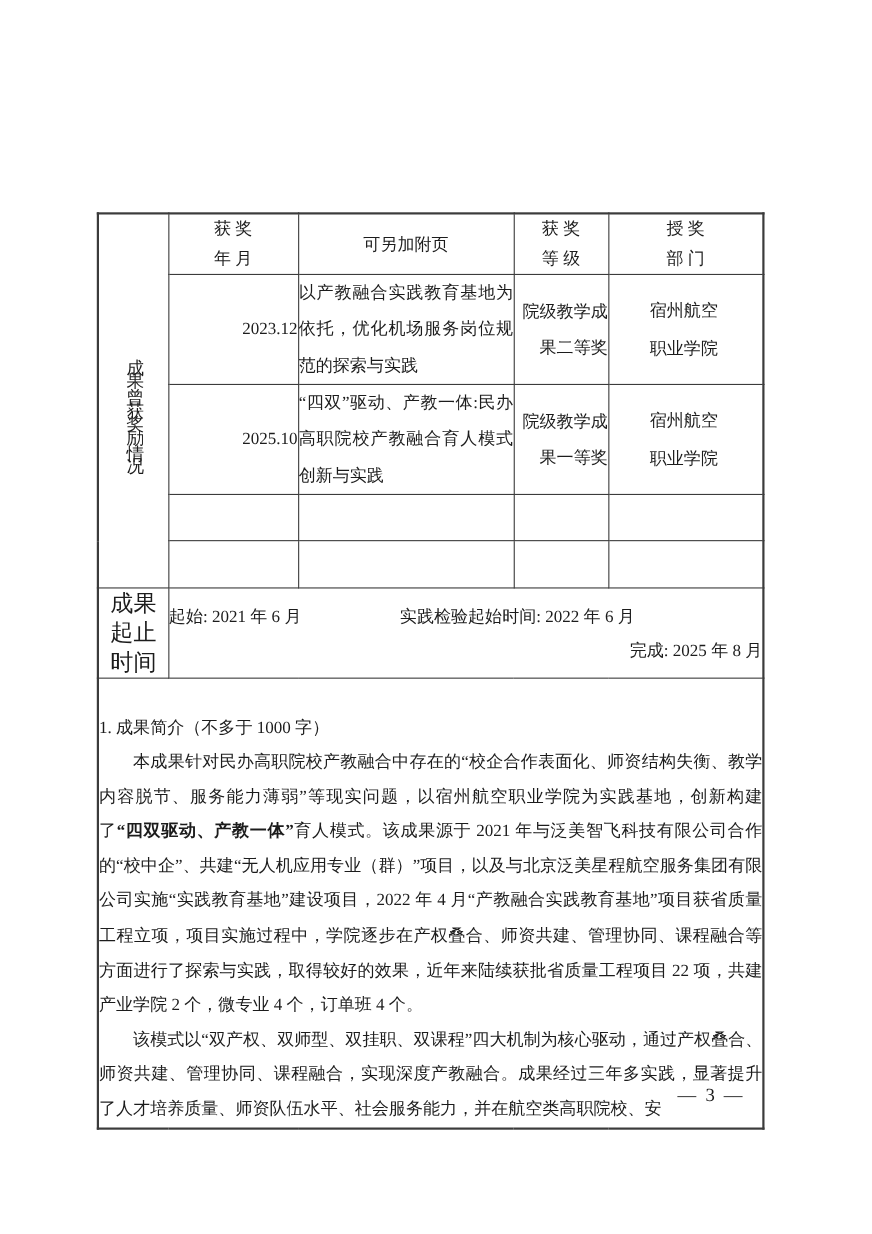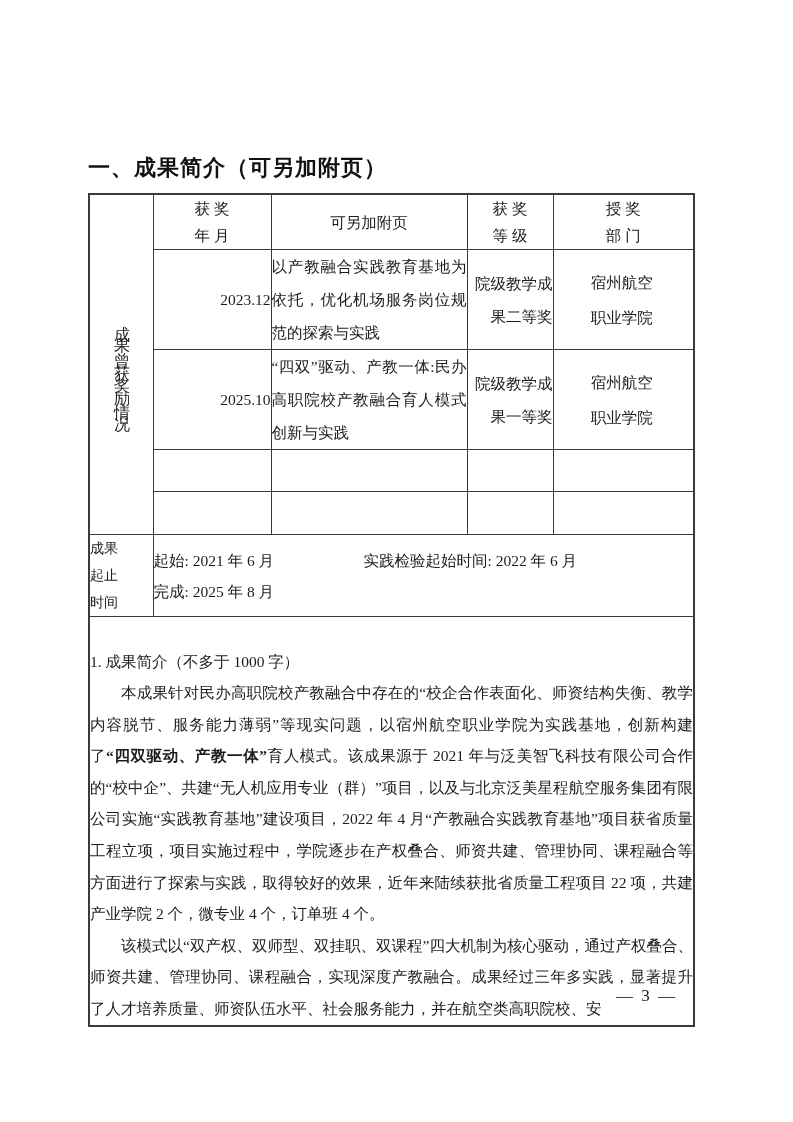--- a/index.html
+++ b/index.html
@@ -55,44 +55,44 @@
   .vertical-text {
     writing-mode: vertical-lr;
     text-orientation: upright;
     letter-spacing: 13px;
     font-size: 16px;
     margin: 0 auto;
     line-height: 64px;
   }
   .duration-label-text {
     white-space: pre-line;
-    text-align: left;
+    text-align: center;
     line-height: 27px;
-    font-size: 14px;
+    font-size: 21px;
   }
   .date-cell { text-align: right; padding-left: 10px; font-size: 16px; }
   .name-cell {
     text-align: justify;
     text-align-last: left;
     padding: 4px 12px;
     line-height: 33px;
   }
   .grade-cell { text-align: right; padding: 0 10px; line-height: 33px; }
   .issuer-cell { text-align: center; }
   .issuer-inner {
     width: 4.2em;
     margin: 0 auto;
     text-align: left;
     line-height: 35px;
     font-size: 15.5px;
   }
   .duration-cell { padding: 10px 12px; font-size: 16px; vertical-align: middle; }
   .duration-line1 { display: flex; line-height: 31px; gap: 24px; }
   .duration-start { display: inline-block; width: 186px; }
-  .duration-line2 { line-height: 31px; }
+  .duration-line2 { line-height: 31px; text-align: right; }
 
   .summary-cell { vertical-align: top; padding: 7px 10px 0 10px; }
   .summary-heading { font-size: 15.5px; line-height: 30px; margin-top: 30px; }
   .para {
     margin: 0;
     text-indent: 2em;
     text-align: justify;
     font-size: 15.5px;
     line-height: 31.6px;
   }
@@ -104,21 +104,20 @@
     font-size: 17px;
     letter-spacing: 2px;
     color: #1c1c1c;
   }
 </style>
 </head>
 <body>
 
 <div class="page">
 
-  <h1 class="doc-title">一、成果简介（可另加附页）</h1>
 
   <table class="form-table">
     <colgroup>
       <col style="width:64px">
       <col style="width:118px">
       <col style="width:196px">
       <col style="width:86px">
       <col style="width:141px">
     </colgroup>
     <tbody>

